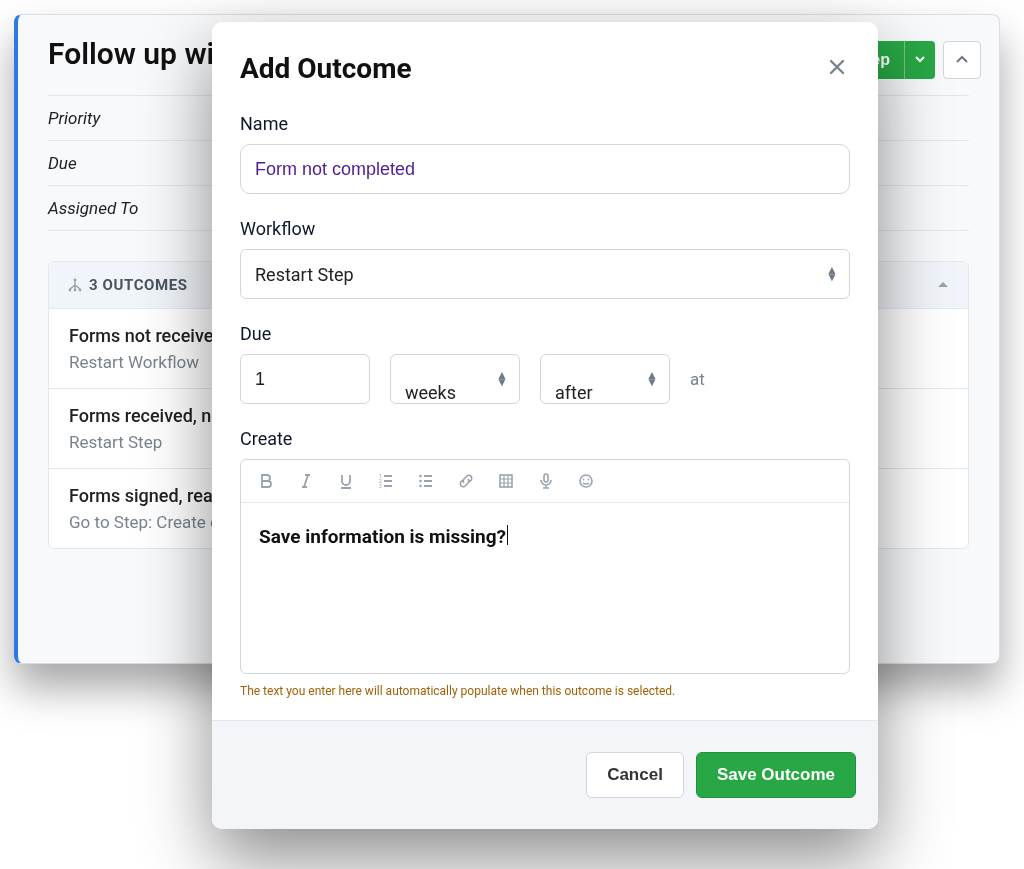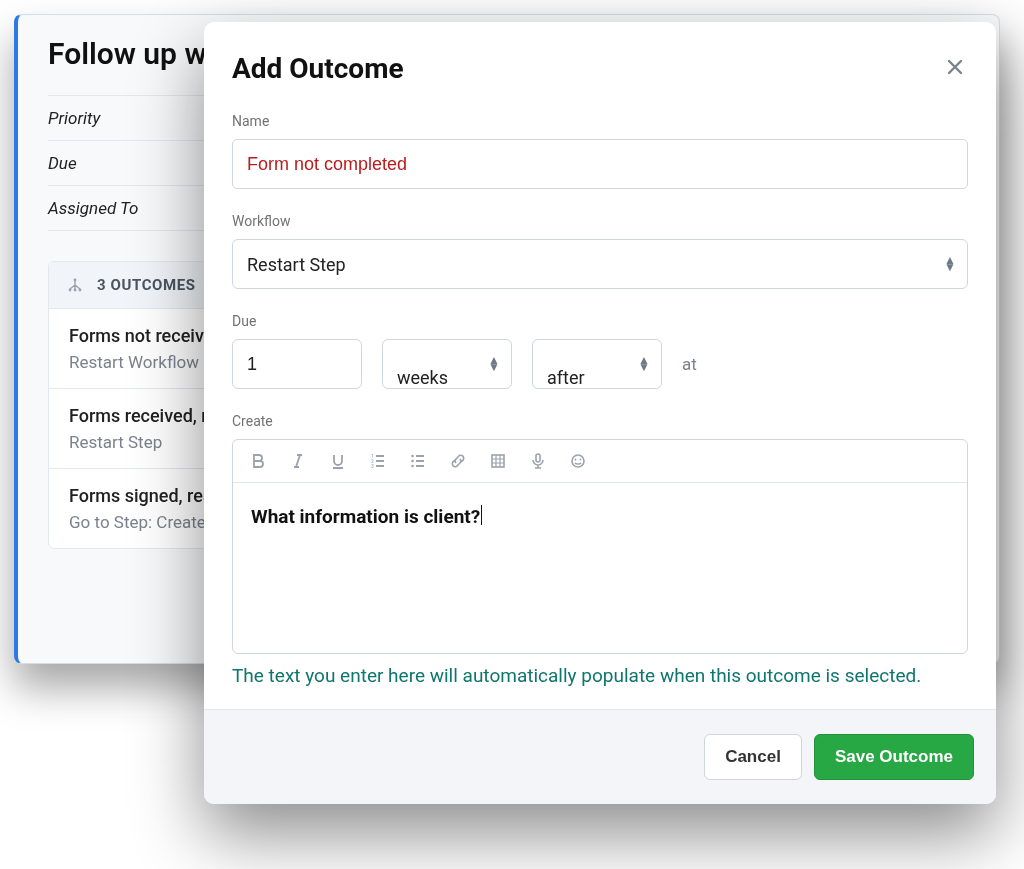--- a/index.html
+++ b/index.html
@@ -101,21 +101,21 @@
     justify-content: space-between;
     border-bottom: 1px solid #e3e8ee;
     color: #4a5560;
     font-weight: 700;
     font-size: 15px;
     letter-spacing: 0.6px;
   }
   .bg-outcomes-header .left {
     display: flex;
     align-items: center;
-    gap: 14px;
+    gap: 6px;
   }
   .bg-outcome-item {
     padding: 16px 20px;
     border-bottom: 1px solid #e3e8ee;
   }
   .bg-outcome-item:last-child {
     border-bottom: none;
   }
   .bg-outcome-title {
     font-size: 18px;
@@ -131,22 +131,22 @@
     color: #9aa3ad;
   }
   .chevron-up {
     color: #9aa3ad;
   }
 
   
   .modal {
     position: absolute;
     top: 22px;
-    left: 204px;
-    width: 792px;
+    left: 212px;
+    width: 666px;
     background: #fff;
     border-radius: 10px;
     box-shadow: 0 30px 70px rgba(0,0,0,0.45);
     z-index: 10;
     display: flex;
     flex-direction: column;
   }
   .modal-body {
     padding: 30px 28px 16px 28px;
   }
@@ -161,32 +161,32 @@
     font-weight: 700;
     color: #111;
   }
   .modal-close {
     color: #7a838d;
     cursor: pointer;
     font-size: 22px;
     padding: 4px;
   }
   .form-label {
-    font-size: 14px;
-    color: #737373;
+    font-size: 18px;
+    color: #0f172a;
     margin-bottom: 10px;
   }
   .text-input {
     width: 100%;
     height: 50px;
     border: 1px solid #cfd6de;
-    border-radius: 5px;
+    border-radius: 10px;
     padding: 0 14px;
     font-size: 18px;
-    color: #b91c1c;
+    color: #4c1d95;
     background: #fff;
   }
   .section {
     margin-bottom: 24px;
   }
   .select-wrapper {
     position: relative;
     width: 100%;
   }
   .select-input {
@@ -302,28 +302,28 @@
   }
   .cursor-bar {
     display:inline-block;
     width:1px;
     height:20px;
     background:#111;
     vertical-align: -2px;
     margin-left:1px;
   }
   .helper-text {
-    font-size: 19px;
-    color: #0f766e;
+    font-size: 12px;
+    color: #a16207;
     margin-top: 10px;
   }
   .modal-footer {
     background: #f3f5f8;
     border-top: 1px solid #e3e8ee;
-    padding: 24px 22px;
+    padding: 31px 22px;
     display: flex;
     justify-content: flex-end;
     gap: 12px;
     border-radius: 0 0 10px 10px;
   }
   .btn {
     border-radius: 6px;
     font-size: 17px;
     font-weight: 600;
     padding: 12px 20px;
@@ -504,21 +504,21 @@
           <div class="toolbar-btn">
               <svg width="16" height="16" viewBox="0 0 16 16">
                 <circle cx="8" cy="8" r="6" fill="none" stroke="#9aa3ad" stroke-width="1.6"></circle>
                 <circle cx="5.5" cy="6.5" r="0.9" fill="#9aa3ad"></circle>
                 <circle cx="10.5" cy="6.5" r="0.9" fill="#9aa3ad"></circle>
                 <path d="M5 10c1 1.5 5 1.5 6 0" stroke="#9aa3ad" stroke-width="1.4" fill="none"></path>
               </svg>
             </div>
         </div>
         <div class="editor-content">
-          <span>What information is client?</span><span class="cursor-bar"></span>
+          <span>Save information is missing?</span><span class="cursor-bar"></span>
         </div>
       </div>
       <div class="helper-text">The text you enter here will automatically populate when this outcome is selected.</div>
     </div>
   </div>
 
   <div class="modal-footer">
     <button class="btn btn-default">Cancel</button>
     <button class="btn btn-primary">Save Outcome</button>
   </div>

